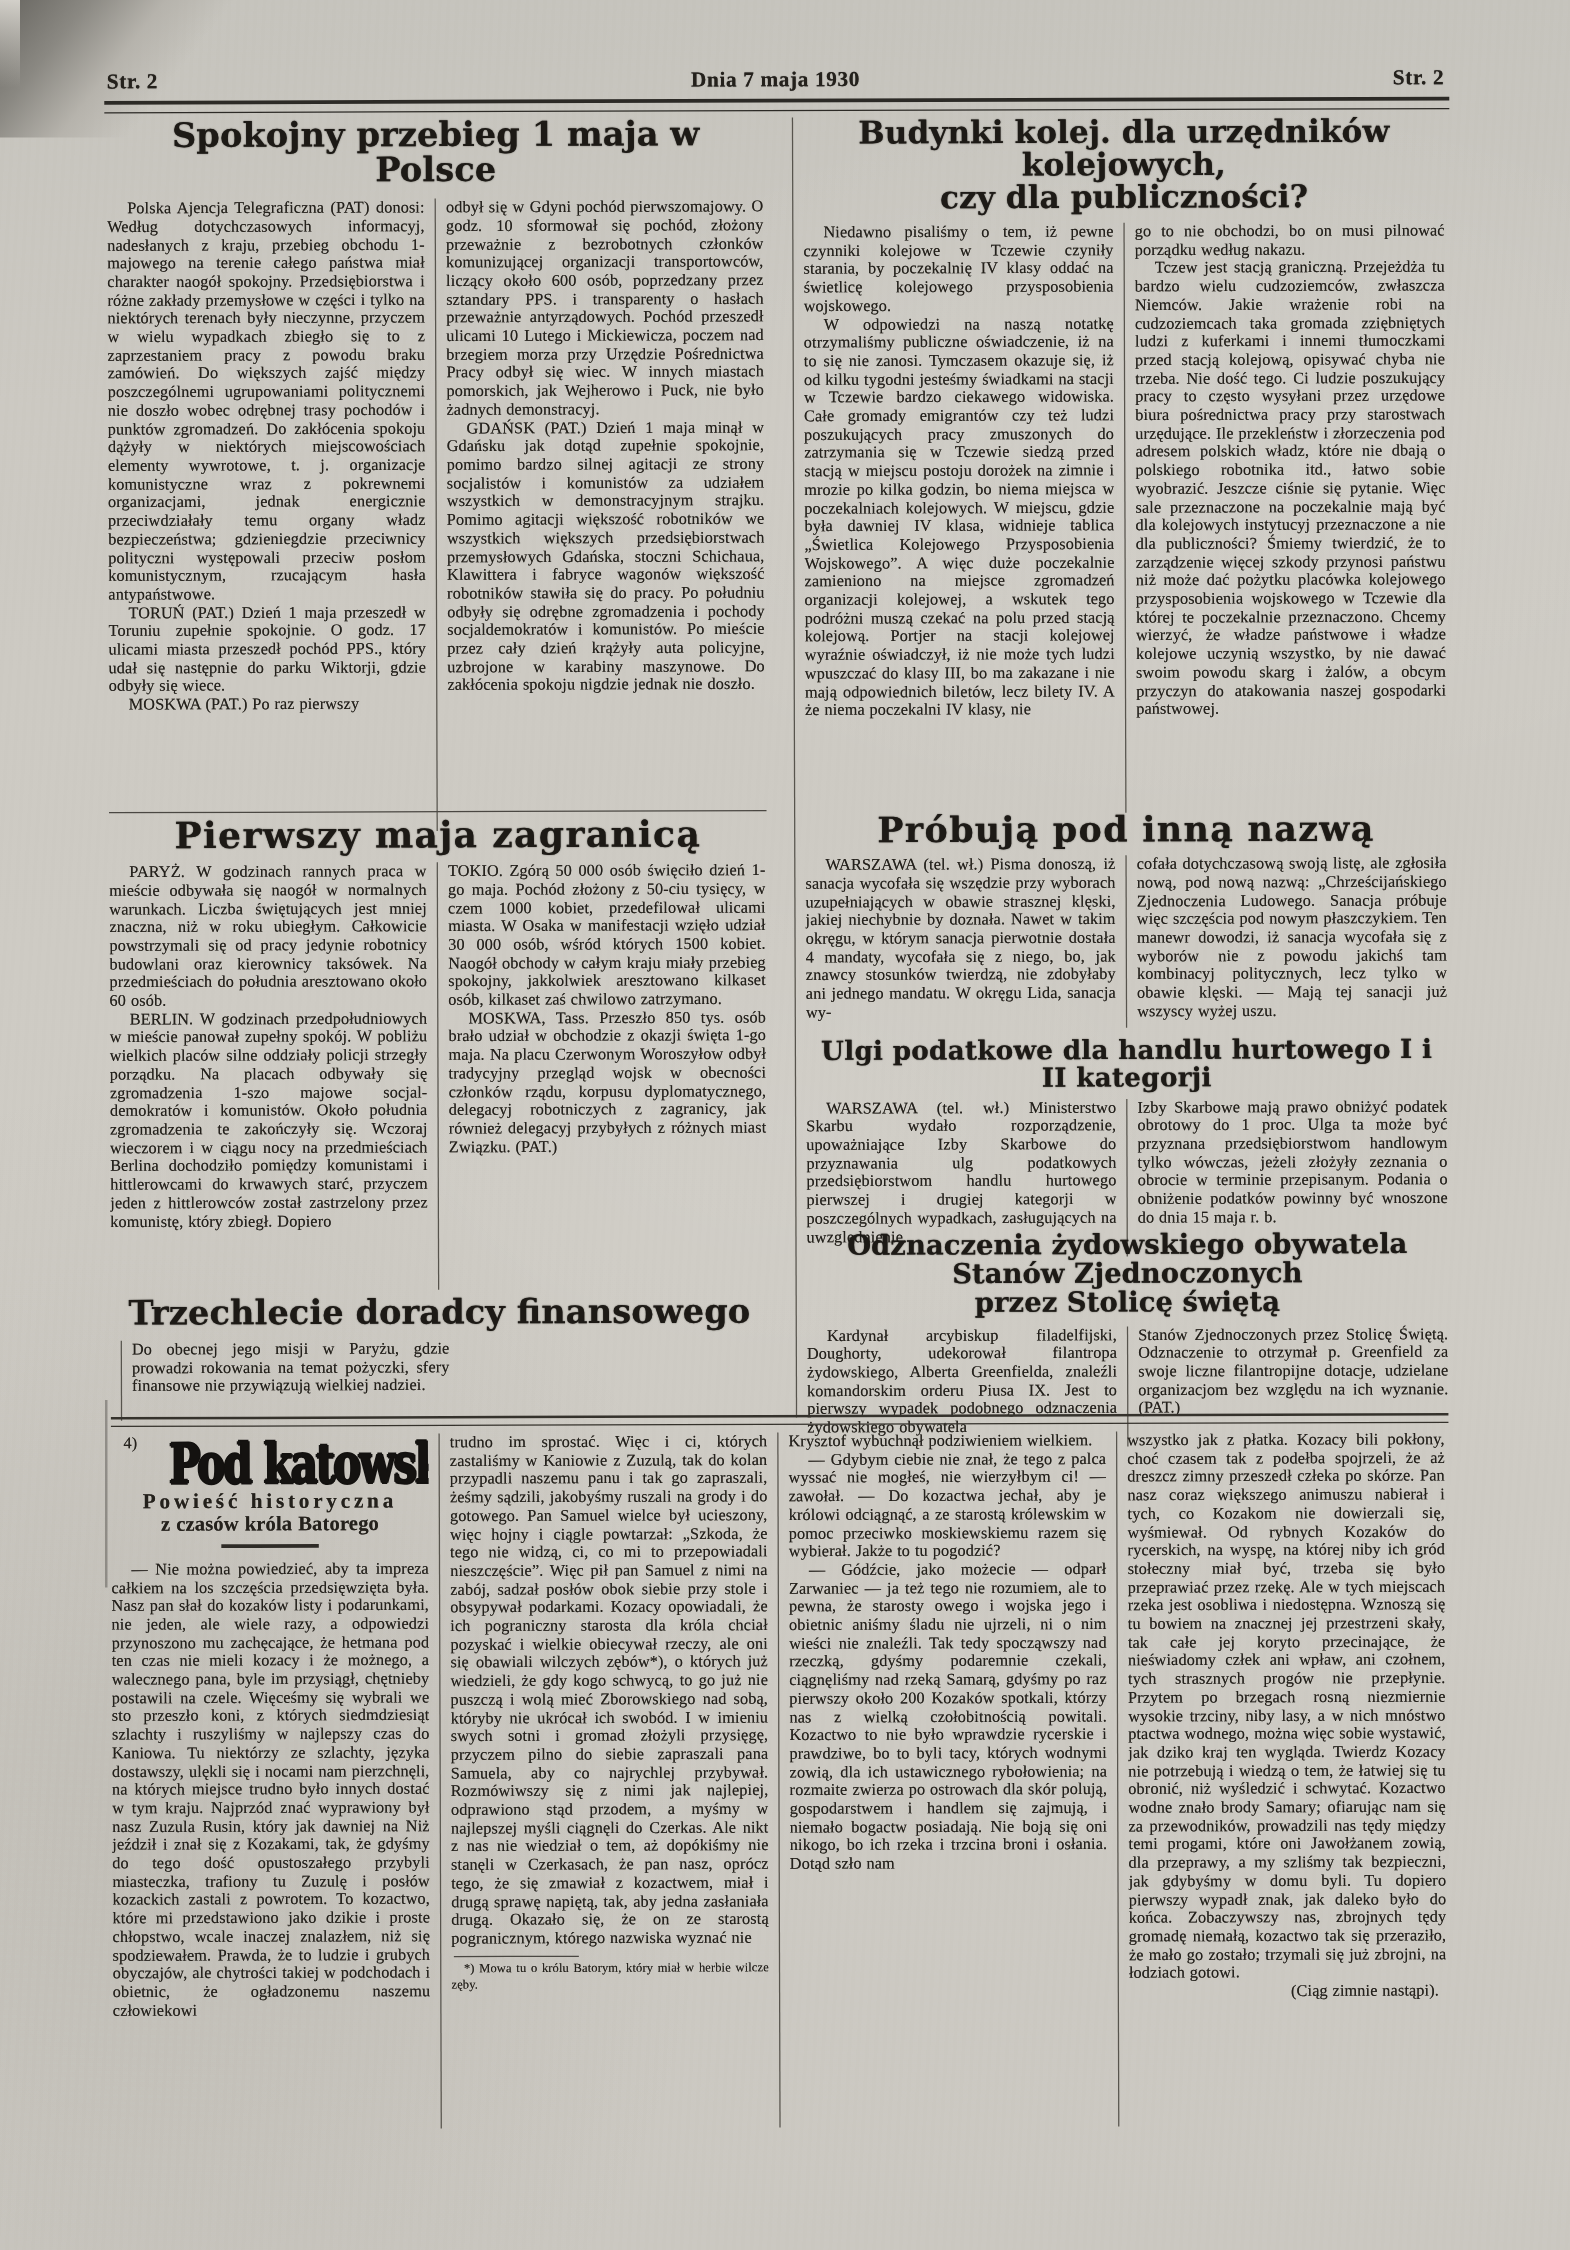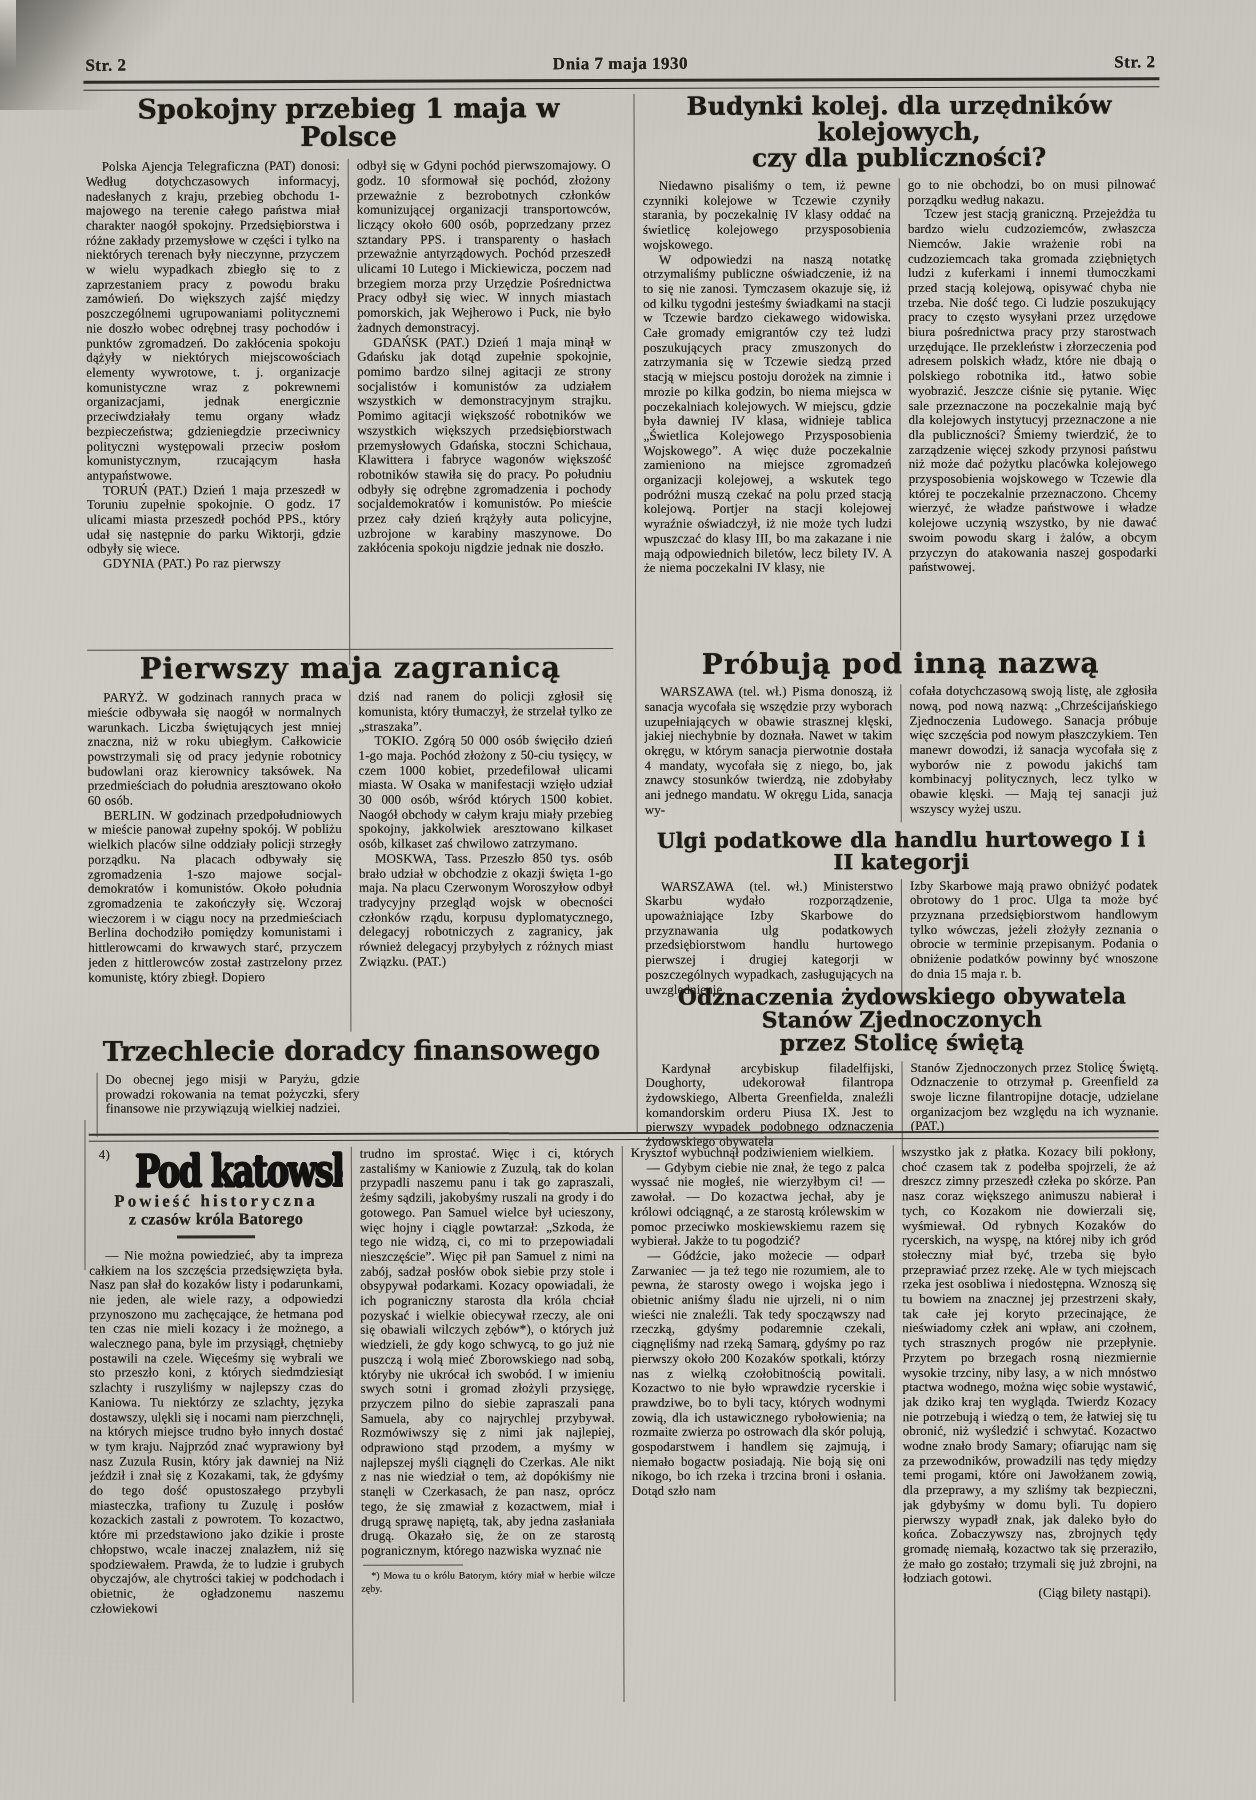--- a/index.html
+++ b/index.html
@@ -89,21 +89,21 @@
     <div class="mast-rule"></div>
 
     <div class="vline" style="left:636px;top:94px;height:1040px;"></div>
 
     <div style="position:absolute;left:88px;top:94px;width:526px;">
       <div class="headline hl-a">Spokojny przebieg 1 maja w Polsce</div>
       <div class="cols" style="margin-top:8px;height:506px;">
         <div class="col">
             <p>Polska Ajencja Telegraficzna (PAT) donosi: Według dotychczasowych informacyj, nadesłanych z kraju, przebieg obchodu 1-majowego na terenie całego państwa miał charakter naogół spokojny. Przedsiębiorstwa i różne zakłady przemysłowe w części i tylko na niektórych terenach były nieczynne, przyczem w wielu wypadkach zbiegło się to z zaprzestaniem pracy z powodu braku zamówień. Do większych zajść między poszczególnemi ugrupowaniami politycznemi nie doszło wobec odrębnej trasy pochodów i punktów zgromadzeń. Do zakłócenia spokoju dążyły w niektórych miejscowościach elementy wywrotowe, t. j. organizacje komunistyczne wraz z pokrewnemi organizacjami, jednak energicznie przeciwdziałały temu organy władz bezpieczeństwa; gdzieniegdzie przeciwnicy polityczni występowali przeciw posłom komunistycznym, rzucającym hasła antypaństwowe.</p>
             <p>TORUŃ (PAT.)   Dzień 1 maja przeszedł w Toruniu zupełnie spokojnie. O godz. 17 ulicami miasta przeszedł pochód PPS., który udał się następnie do parku Wiktorji, gdzie odbyły się wiece.</p>
-            <p>GDYNIA (PAT.) Po raz pierwszy</p>
+            <p>MOSKWA (PAT.) Po raz pierwszy</p>
           </div>
         <div class="vdiv"></div>
         <div class="col cont">
             <p>odbył się w Gdyni pochód pierwszomajowy. O godz. 10 sformował się pochód, złożony przeważnie z bezrobotnych członków komunizującej organizacji transportowców, liczący około 600 osób, poprzedzany przez sztandary PPS. i transparenty o hasłach przeważnie antyrządowych. Pochód przeszedł ulicami 10 Lutego i Mickiewicza, poczem nad brzegiem morza przy Urzędzie Pośrednictwa Pracy odbył się wiec. W innych miastach pomorskich, jak Wejherowo i Puck, nie było żadnych demonstracyj.</p>
             <p>GDAŃSK (PAT.) Dzień 1 maja minął w Gdańsku jak dotąd zupełnie spokojnie, pomimo bardzo silnej agitacji ze strony socjalistów i komunistów za udziałem wszystkich w demonstracyjnym strajku. Pomimo agitacji większość robotników we wszystkich większych przedsiębiorstwach przemysłowych Gdańska, stoczni Schichaua, Klawittera i fabryce wagonów większość robotników stawiła się do pracy. Po południu odbyły się odrębne zgromadzenia i pochody socjaldemokratów i komunistów. Po mieście przez cały dzień krążyły auta policyjne, uzbrojone w karabiny maszynowe. Do zakłócenia spokoju nigdzie jednak nie doszło.</p>
           </div>
       </div>
     </div>
 
     <div style="position:absolute;left:645px;top:94px;width:513px;">
@@ -126,21 +126,20 @@
 
     <div style="position:absolute;left:88px;top:652px;width:526px;">
       <div class="headline hl-c">Pierwszy maja zagranicą</div>
       <div class="cols" style="margin-top:7px;height:342px;">
         <div class="col">
             <p>PARYŻ. W godzinach rannych praca w mieście odbywała się naogół w normalnych warunkach. Liczba świętujących jest mniej znaczna, niż w roku ubiegłym. Całkowicie powstrzymali się od pracy jedynie robotnicy budowlani oraz kierownicy taksówek. Na przedmieściach do południa aresztowano około 60 osób.</p>
             <p>BERLIN. W godzinach przedpołudniowych w mieście panował zupełny spokój. W pobliżu wielkich placów silne oddziały policji strzegły porządku. Na placach odbywały się zgromadzenia 1-szo majowe socjal-demokratów i komunistów. Około południa zgromadzenia te zakończyły się. Wczoraj wieczorem i w ciągu nocy na przedmieściach Berlina dochodziło pomiędzy komunistami i hittlerowcami do krwawych starć, przyczem jeden z hittlerowców został zastrzelony przez komunistę, który zbiegł. Dopiero</p>
           </div>
         <div class="vdiv"></div>
         <div class="col cont">
-            <p>dziś nad ranem do policji zgłosił się komunista, który tłumaczył, że strzelał tylko ze „straszaka”.</p>
             <p>TOKIO. Zgórą 50 000 osób święciło dzień 1-go maja. Pochód złożony z 50-ciu tysięcy, w czem 1000 kobiet, przedefilował ulicami miasta. W Osaka w manifestacji wzięło udział 30 000 osób, wśród których 1500 kobiet. Naogół obchody w całym kraju miały przebieg spokojny, jakkolwiek aresztowano kilkaset osób, kilkaset zaś chwilowo zatrzymano.</p>
             <p>MOSKWA, Tass. Przeszło 850 tys. osób brało udział w obchodzie z okazji święta 1-go maja. Na placu Czerwonym Woroszyłow odbył tradycyjny przegląd wojsk w obecności członków rządu, korpusu dyplomatycznego, delegacyj robotniczych z zagranicy, jak również delegacyj przybyłych z różnych miast Związku. (PAT.)</p>
           </div>
       </div>
     </div>
 
     <div style="position:absolute;left:645px;top:650px;width:513px;">
       <div class="headline hl-d">Próbują pod inną nazwą</div>
       <div class="cols" style="margin-top:6px;height:138px;">
         <div class="col">
@@ -218,19 +217,19 @@
         <div class="col cont">
             <p>Krysztof wybuchnął podziwieniem wielkiem.</p>
             <p>— Gdybym ciebie nie znał, że tego z palca wyssać nie mogłeś, nie wierzyłbym ci! — zawołał. — Do kozactwa jechał, aby je królowi odciągnąć, a ze starostą królewskim w pomoc przeciwko moskiewskiemu razem się wybierał. Jakże to tu pogodzić?</p>
             <p>— Gódźcie, jako możecie — odparł Zarwaniec — ja też tego nie rozumiem, ale to pewna, że starosty owego i wojska jego i obietnic aniśmy śladu nie ujrzeli, ni o nim wieści nie znaleźli. Tak tedy spocząwszy nad rzeczką, gdyśmy podaremnie czekali, ciągnęliśmy nad rzeką Samarą, gdyśmy po raz pierwszy około 200 Kozaków spotkali, którzy nas z wielką czołobitnością powitali. Kozactwo to nie było wprawdzie rycerskie i prawdziwe, bo to byli tacy, których wodnymi zowią, dla ich ustawicznego rybołowienia; na rozmaite zwierza po ostrowach dla skór polują, gospodarstwem i handlem się zajmują, i niemało bogactw posiadają. Nie boją się oni nikogo, bo ich rzeka i trzcina broni i osłania. Dotąd szło nam</p>
           </div>
         <div class="vdiv"></div>
         <div class="col cont">
           <div>
               <p>wszystko jak z płatka. Kozacy bili pokłony, choć czasem tak z podełba spojrzeli, że aż dreszcz zimny przeszedł człeka po skórze. Pan nasz coraz większego animuszu nabierał i tych, co Kozakom nie dowierzali się, wyśmiewał. Od rybnych Kozaków do rycerskich, na wyspę, na której niby ich gród stołeczny miał być, trzeba się było przeprawiać przez rzekę. Ale w tych miejscach rzeka jest osobliwa i niedostępna. Wznoszą się tu bowiem na znacznej jej przestrzeni skały, tak całe jej koryto przecinające, że nieświadomy człek ani wpław, ani czołnem, tych strasznych progów nie przepłynie. Przytem po brzegach rosną niezmiernie wysokie trzciny, niby lasy, a w nich mnóstwo ptactwa wodnego, można więc sobie wystawić, jak dziko kraj ten wygląda. Twierdz Kozacy nie potrzebują i wiedzą o tem, że łatwiej się tu obronić, niż wyśledzić i schwytać. Kozactwo wodne znało brody Samary; ofiarując nam się za przewodników, prowadzili nas tędy między temi progami, które oni Jawołżanem zowią, dla przeprawy, a my szliśmy tak bezpieczni, jak gdybyśmy w domu byli. Tu dopiero pierwszy wypadł znak, jak daleko było do końca. Zobaczywszy nas, zbrojnych tędy gromadę niemałą, kozactwo tak się przeraziło, że mało go zostało; trzymali się już zbrojni, na łodziach gotowi.</p>
             </div>
-          <p class="continuation">(Ciąg bilety nastąpi).</p>
+          <p class="continuation">(Ciąg zimnie nastąpi).</p>
         </div>
       </div>
     </div>
 
   </div>
 </div>
 
 </body></html>

